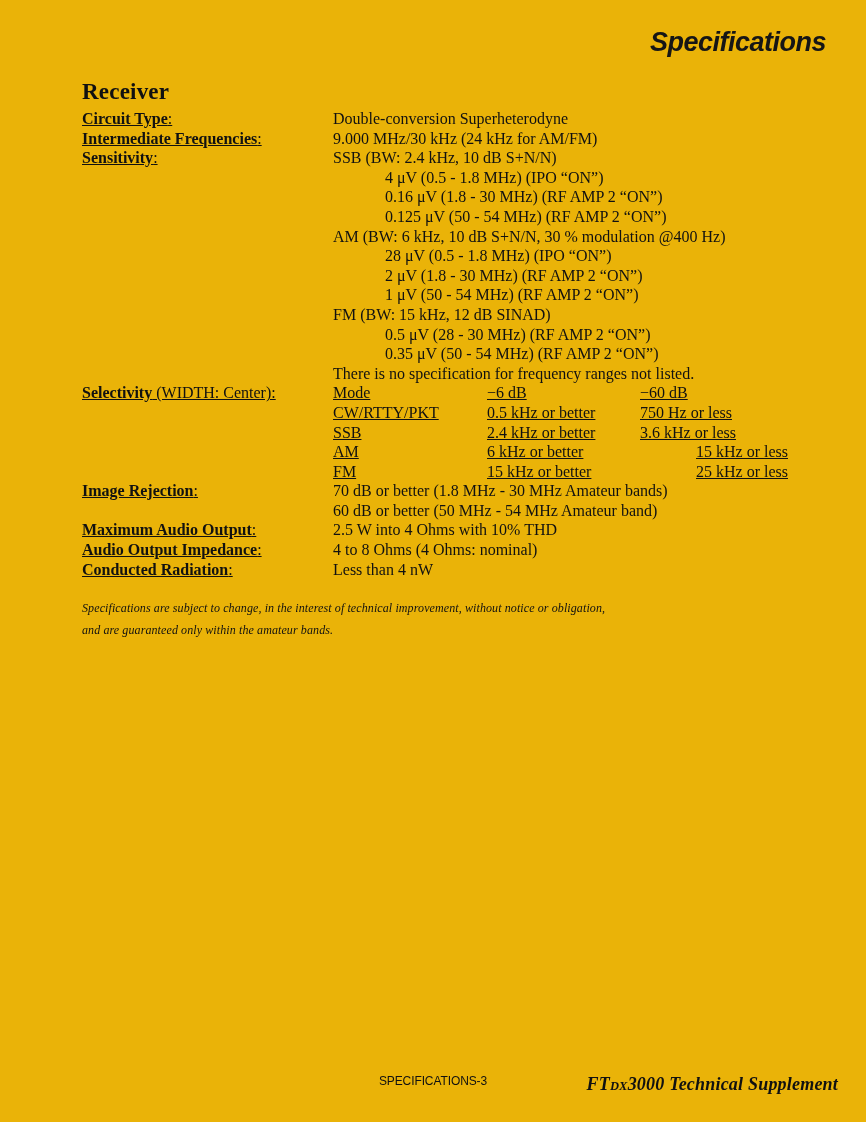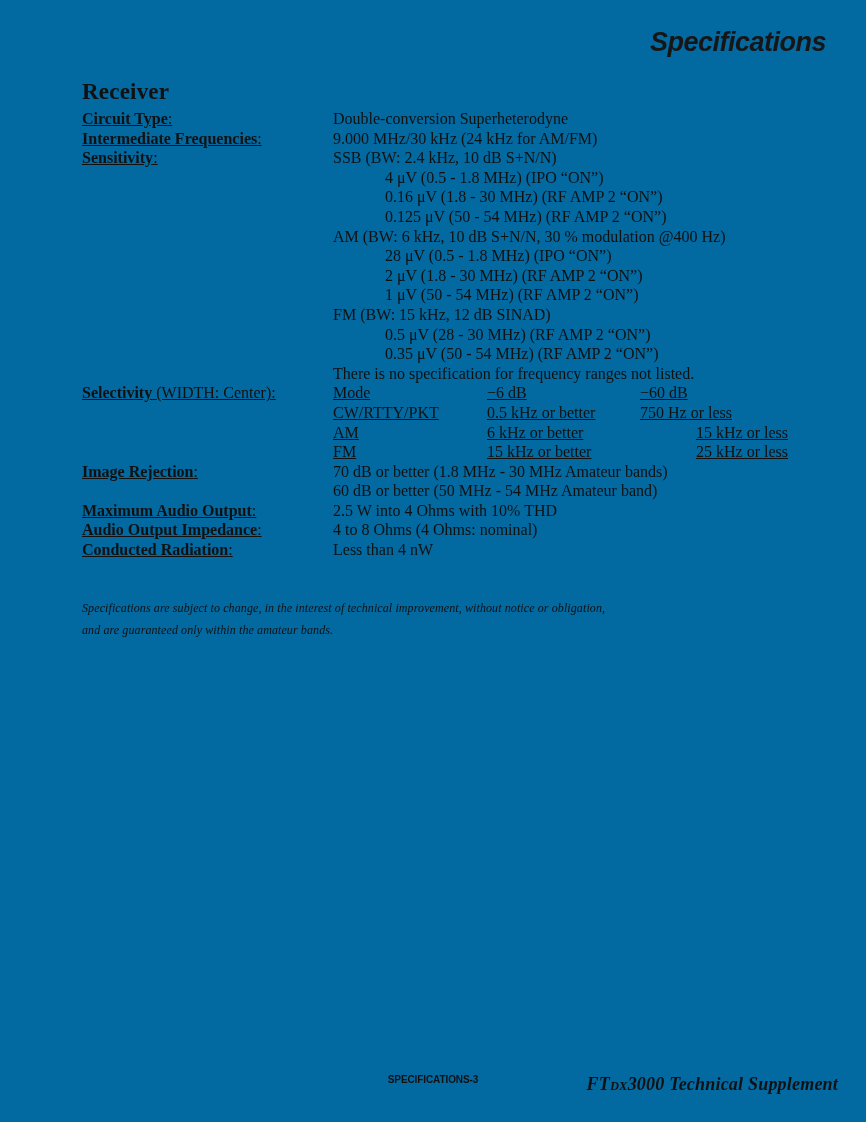--- a/index.html
+++ b/index.html
@@ -5,21 +5,21 @@
   * { margin: 0; padding: 0; box-sizing: border-box; }
   html, body { background: #ffffff; }
   body {
     width: 866px; height: 1122px;
     font-family: "Liberation Serif", serif;
     color: #111111;
   }
   .page {
     position: relative;
     width: 866px; height: 1122px;
-    background: #0369a1;
+    background: #eab308;
     overflow: hidden;
   }
 
   
   .doc-header {
     position: absolute;
     top: 27px; right: 40px;
     text-align: right;
   }
   .doc-header .title {
@@ -80,22 +80,22 @@
   .footer {
     position: absolute;
     left: 0; right: 0; top: 1074px;
     height: 26px;
   }
   .footer .page-label {
     position: absolute;
     left: 0; right: 0;
     text-align: center;
     font-family: "Liberation Sans", sans-serif;
-    font-weight: bold;
-    font-size: 10px;
+    font-weight: normal;
+    font-size: 12px;
     letter-spacing: -0.1px;
   }
   .footer .doc-ref {
     position: absolute;
     right: 28px; top: 0;
     font-style: italic;
     font-weight: bold;
     font-size: 18px;
     letter-spacing: 0.2px;
   }
@@ -181,20 +181,25 @@
           <span class="c1">Mode</span>
           <span class="c2">−6 dB</span>
           <span class="c3">−60 dB</span>
         </div>
         <div class="trow">
           <span class="c1">CW/RTTY/PKT</span>
           <span class="c2">0.5 kHz or better</span>
           <span class="c3">750 Hz or less</span>
         </div>
         <div class="trow">
+          <span class="c1">SSB</span>
+          <span class="c2">2.4 kHz or better</span>
+          <span class="c3">3.6 kHz or less</span>
+        </div>
+        <div class="trow">
           <span class="c1">AM</span>
           <span class="c2">6 kHz or better</span>
           <span class="c3 ra">15 kHz or less</span>
         </div>
         <div class="trow">
           <span class="c1">FM</span>
           <span class="c2">15 kHz or better</span>
           <span class="c3 ra">25 kHz or less</span>
         </div>
       </div>

